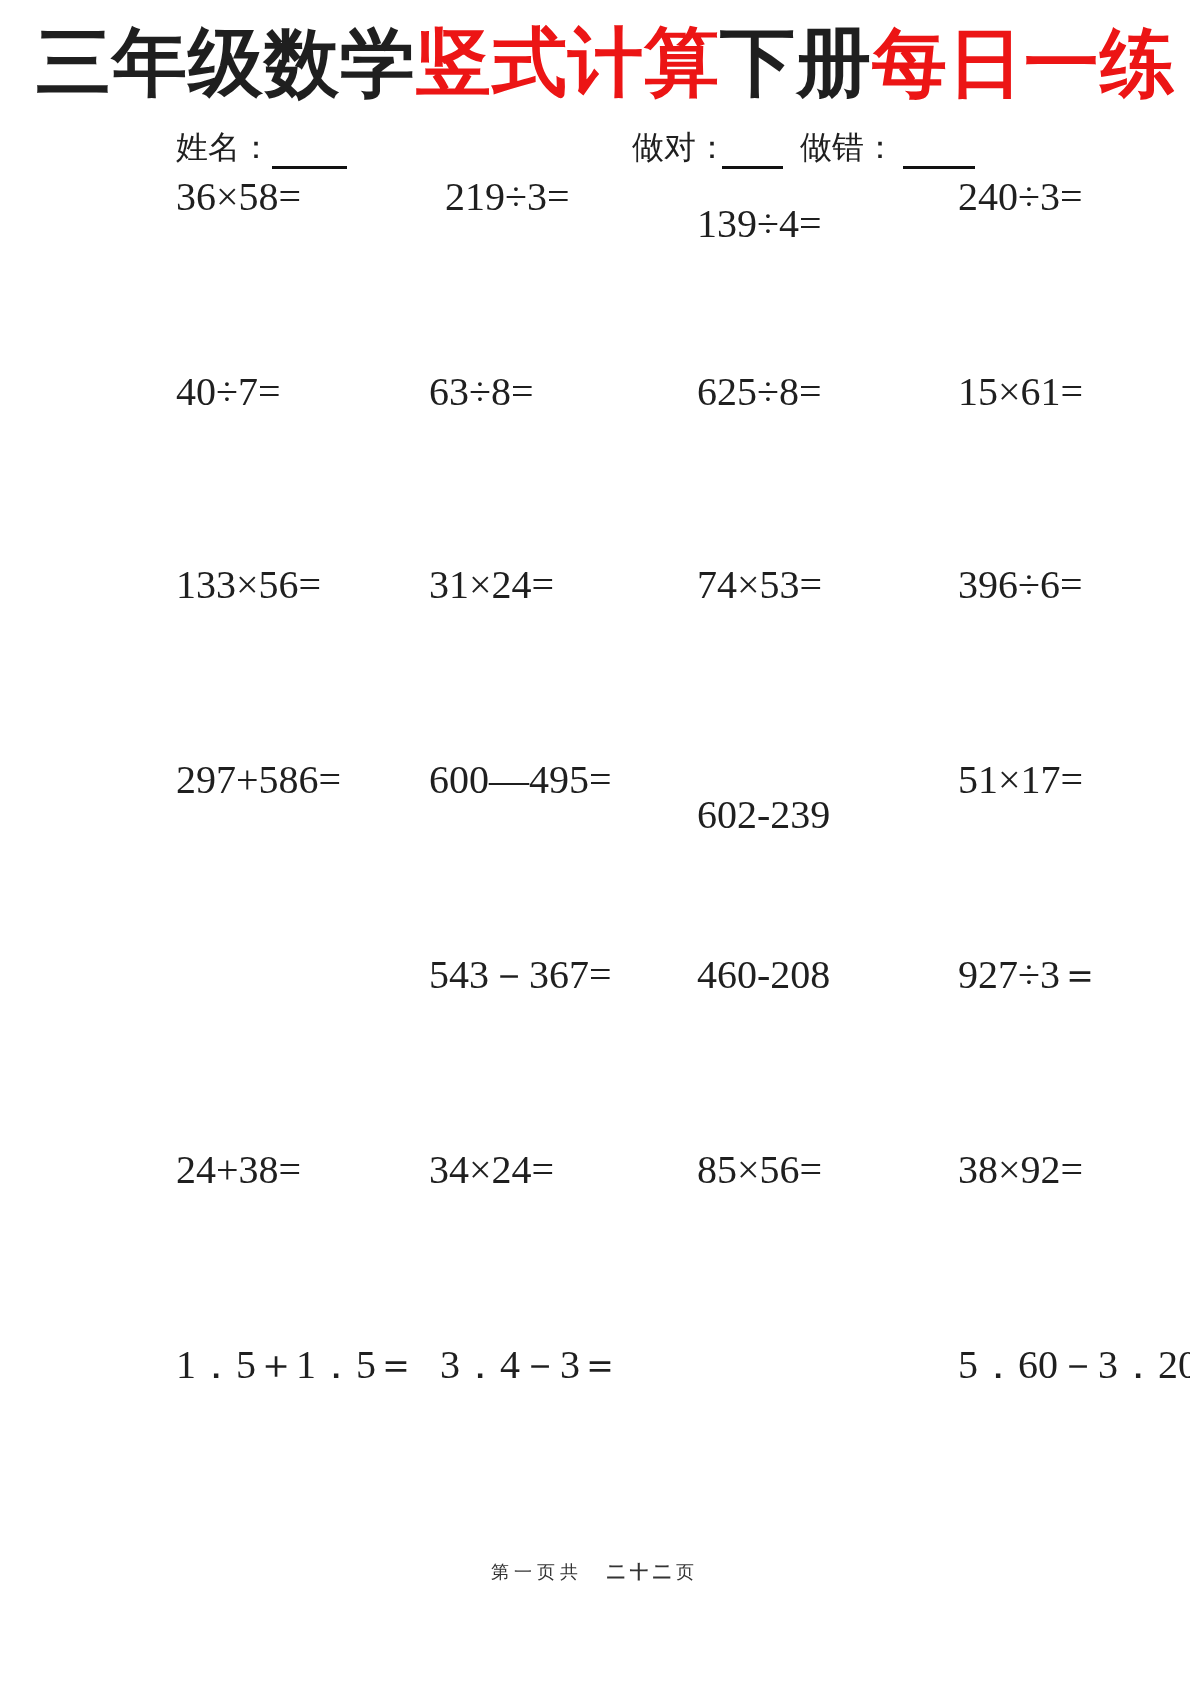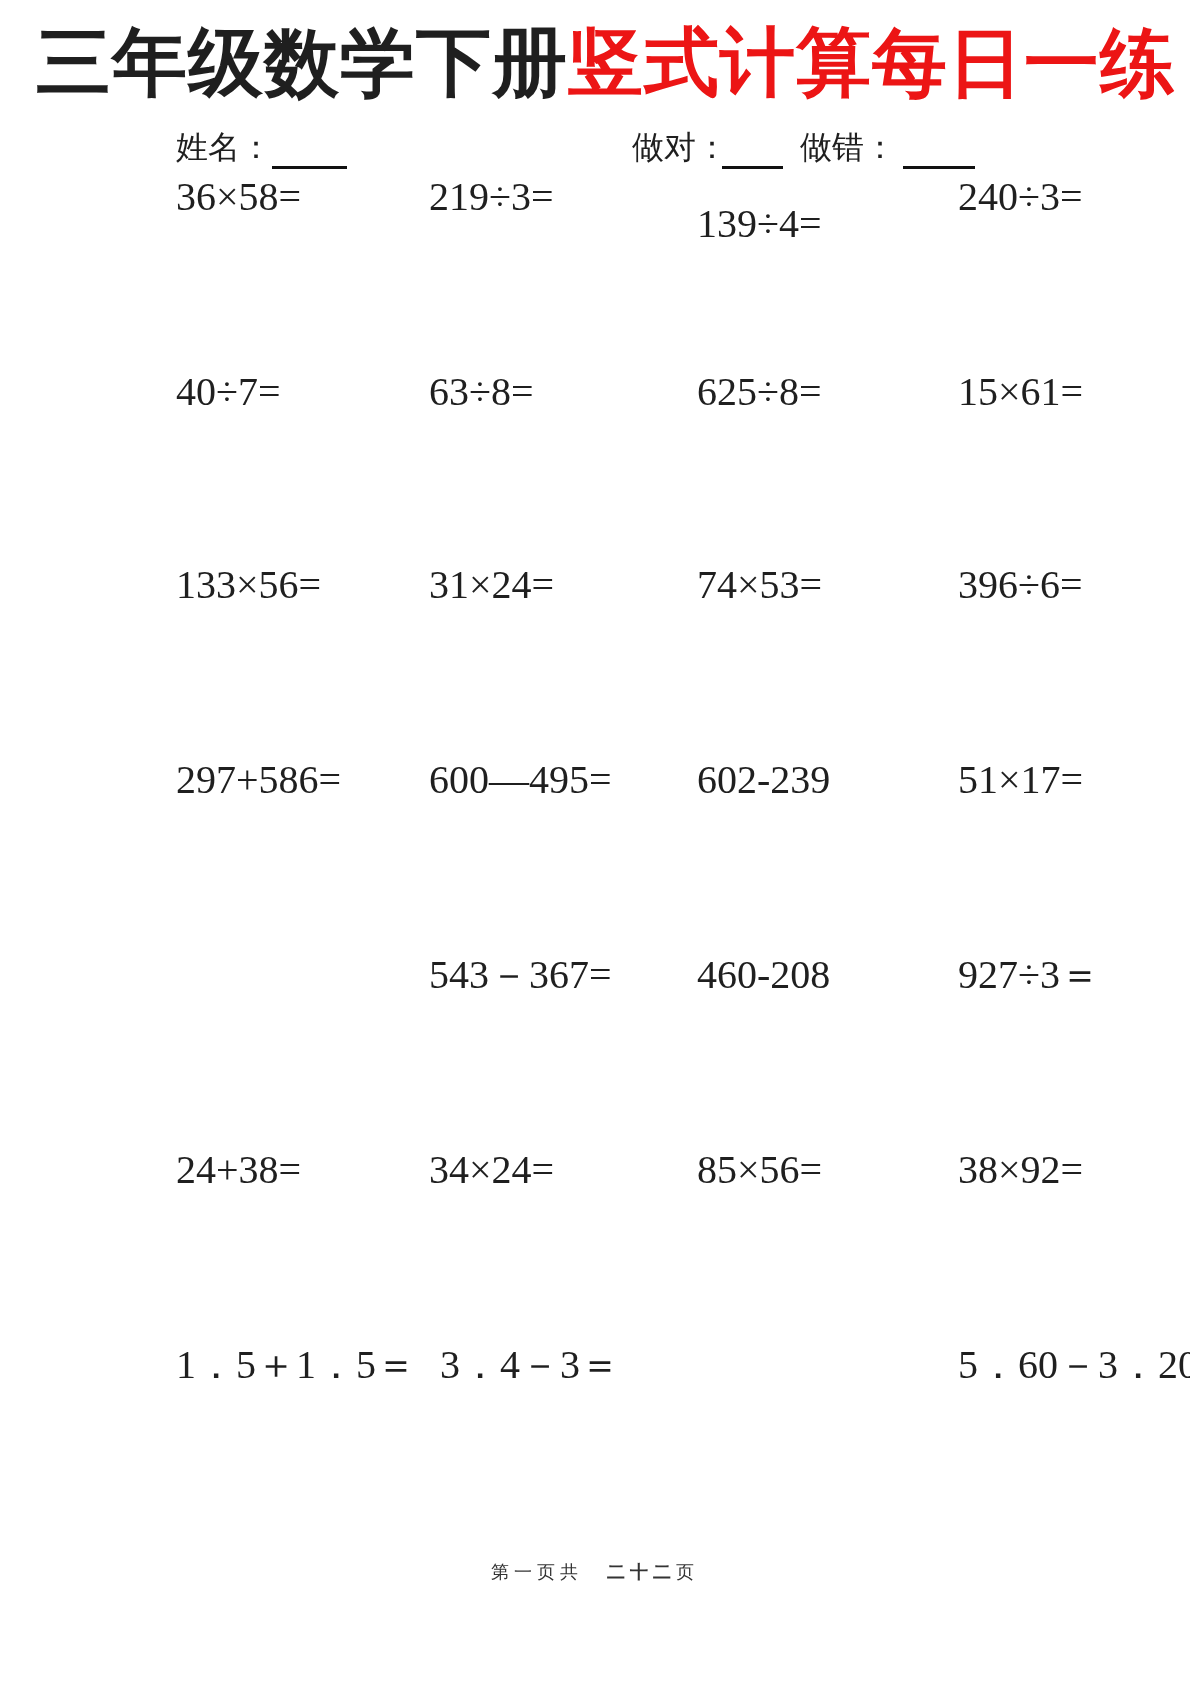--- a/index.html
+++ b/index.html
@@ -31,57 +31,57 @@
   .footer .bold-sans{
     font-family:"Liberation Sans","DejaVu Sans",sans-serif;font-weight:bold;margin-left:24px;
   }
 </style>
 </head>
 <body>
 
 <div class="title">
   <span class="seg-serif">三年级</span>
   <span class="seg-sans">数学</span>
+  <span class="seg-serif seg-red">竖式计算</span>
   <span class="seg-serif">下册</span>
-  <span class="seg-serif seg-red">竖式计算</span>
   <span class="seg-sans seg-red">每日一练</span>
 </div>
 
 <span class="meta-label" style="left:176px;">姓名：</span>
 <div class="uline" style="left:272px;width:75px;"></div>
 
 <span class="meta-label" style="left:632px;">做对：</span>
 <div class="uline" style="left:722px;width:61px;"></div>
 
 <span class="meta-label" style="left:800px;">做错：</span>
 <div class="uline" style="left:903px;width:72px;"></div>
 
 <div id="problems">
     <div class="prow" style="top: 171px;">
       <span class="pcell" style="left: 176px;">36×58=</span>
-      <span class="pcell" style="left: 429px; text-align: right;">219÷3=</span>
+      <span class="pcell" style="left: 445px; text-align: right;">219÷3=</span>
       <span class="pcell" style="left: 697px; margin-top: 27px;">139÷4=</span>
       <span class="pcell" style="left: 958px;">240÷3=</span>
     </div>
     <div class="prow" style="top: 366px;">
       <span class="pcell" style="left: 176px;">40÷7=</span>
       <span class="pcell" style="left: 429px;">63÷8=</span>
       <span class="pcell" style="left: 697px;">625÷8=</span>
       <span class="pcell" style="left: 958px;">15×61=</span>
     </div>
     <div class="prow" style="top: 559px;">
       <span class="pcell" style="left: 176px;">133×56=</span>
       <span class="pcell" style="left: 429px;">31×24=</span>
       <span class="pcell" style="left: 697px;">74×53=</span>
       <span class="pcell" style="left: 958px;">396÷6=</span>
     </div>
     <div class="prow" style="top: 754px;">
       <span class="pcell" style="left: 176px;">297+586=</span>
       <span class="pcell" style="left: 429px;">600—495=</span>
-      <span class="pcell" style="left: 697px;">602-239</span>
+      <span class="pcell" style="left: 697px; margin-top: 35px;">602-239</span>
       <span class="pcell" style="left: 958px; text-align: right;">51×17=</span>
     </div>
     <div class="prow" style="top: 949px;">
       <span class="pcell" style="left: 429px;">543－367=</span>
       <span class="pcell" style="left: 697px;">460-208</span>
       <span class="pcell" style="left: 958px;">927÷3＝</span>
     </div>
     <div class="prow" style="top: 1144px;">
       <span class="pcell" style="left: 176px;">24+38=</span>
       <span class="pcell" style="left: 429px;">34×24=</span>

